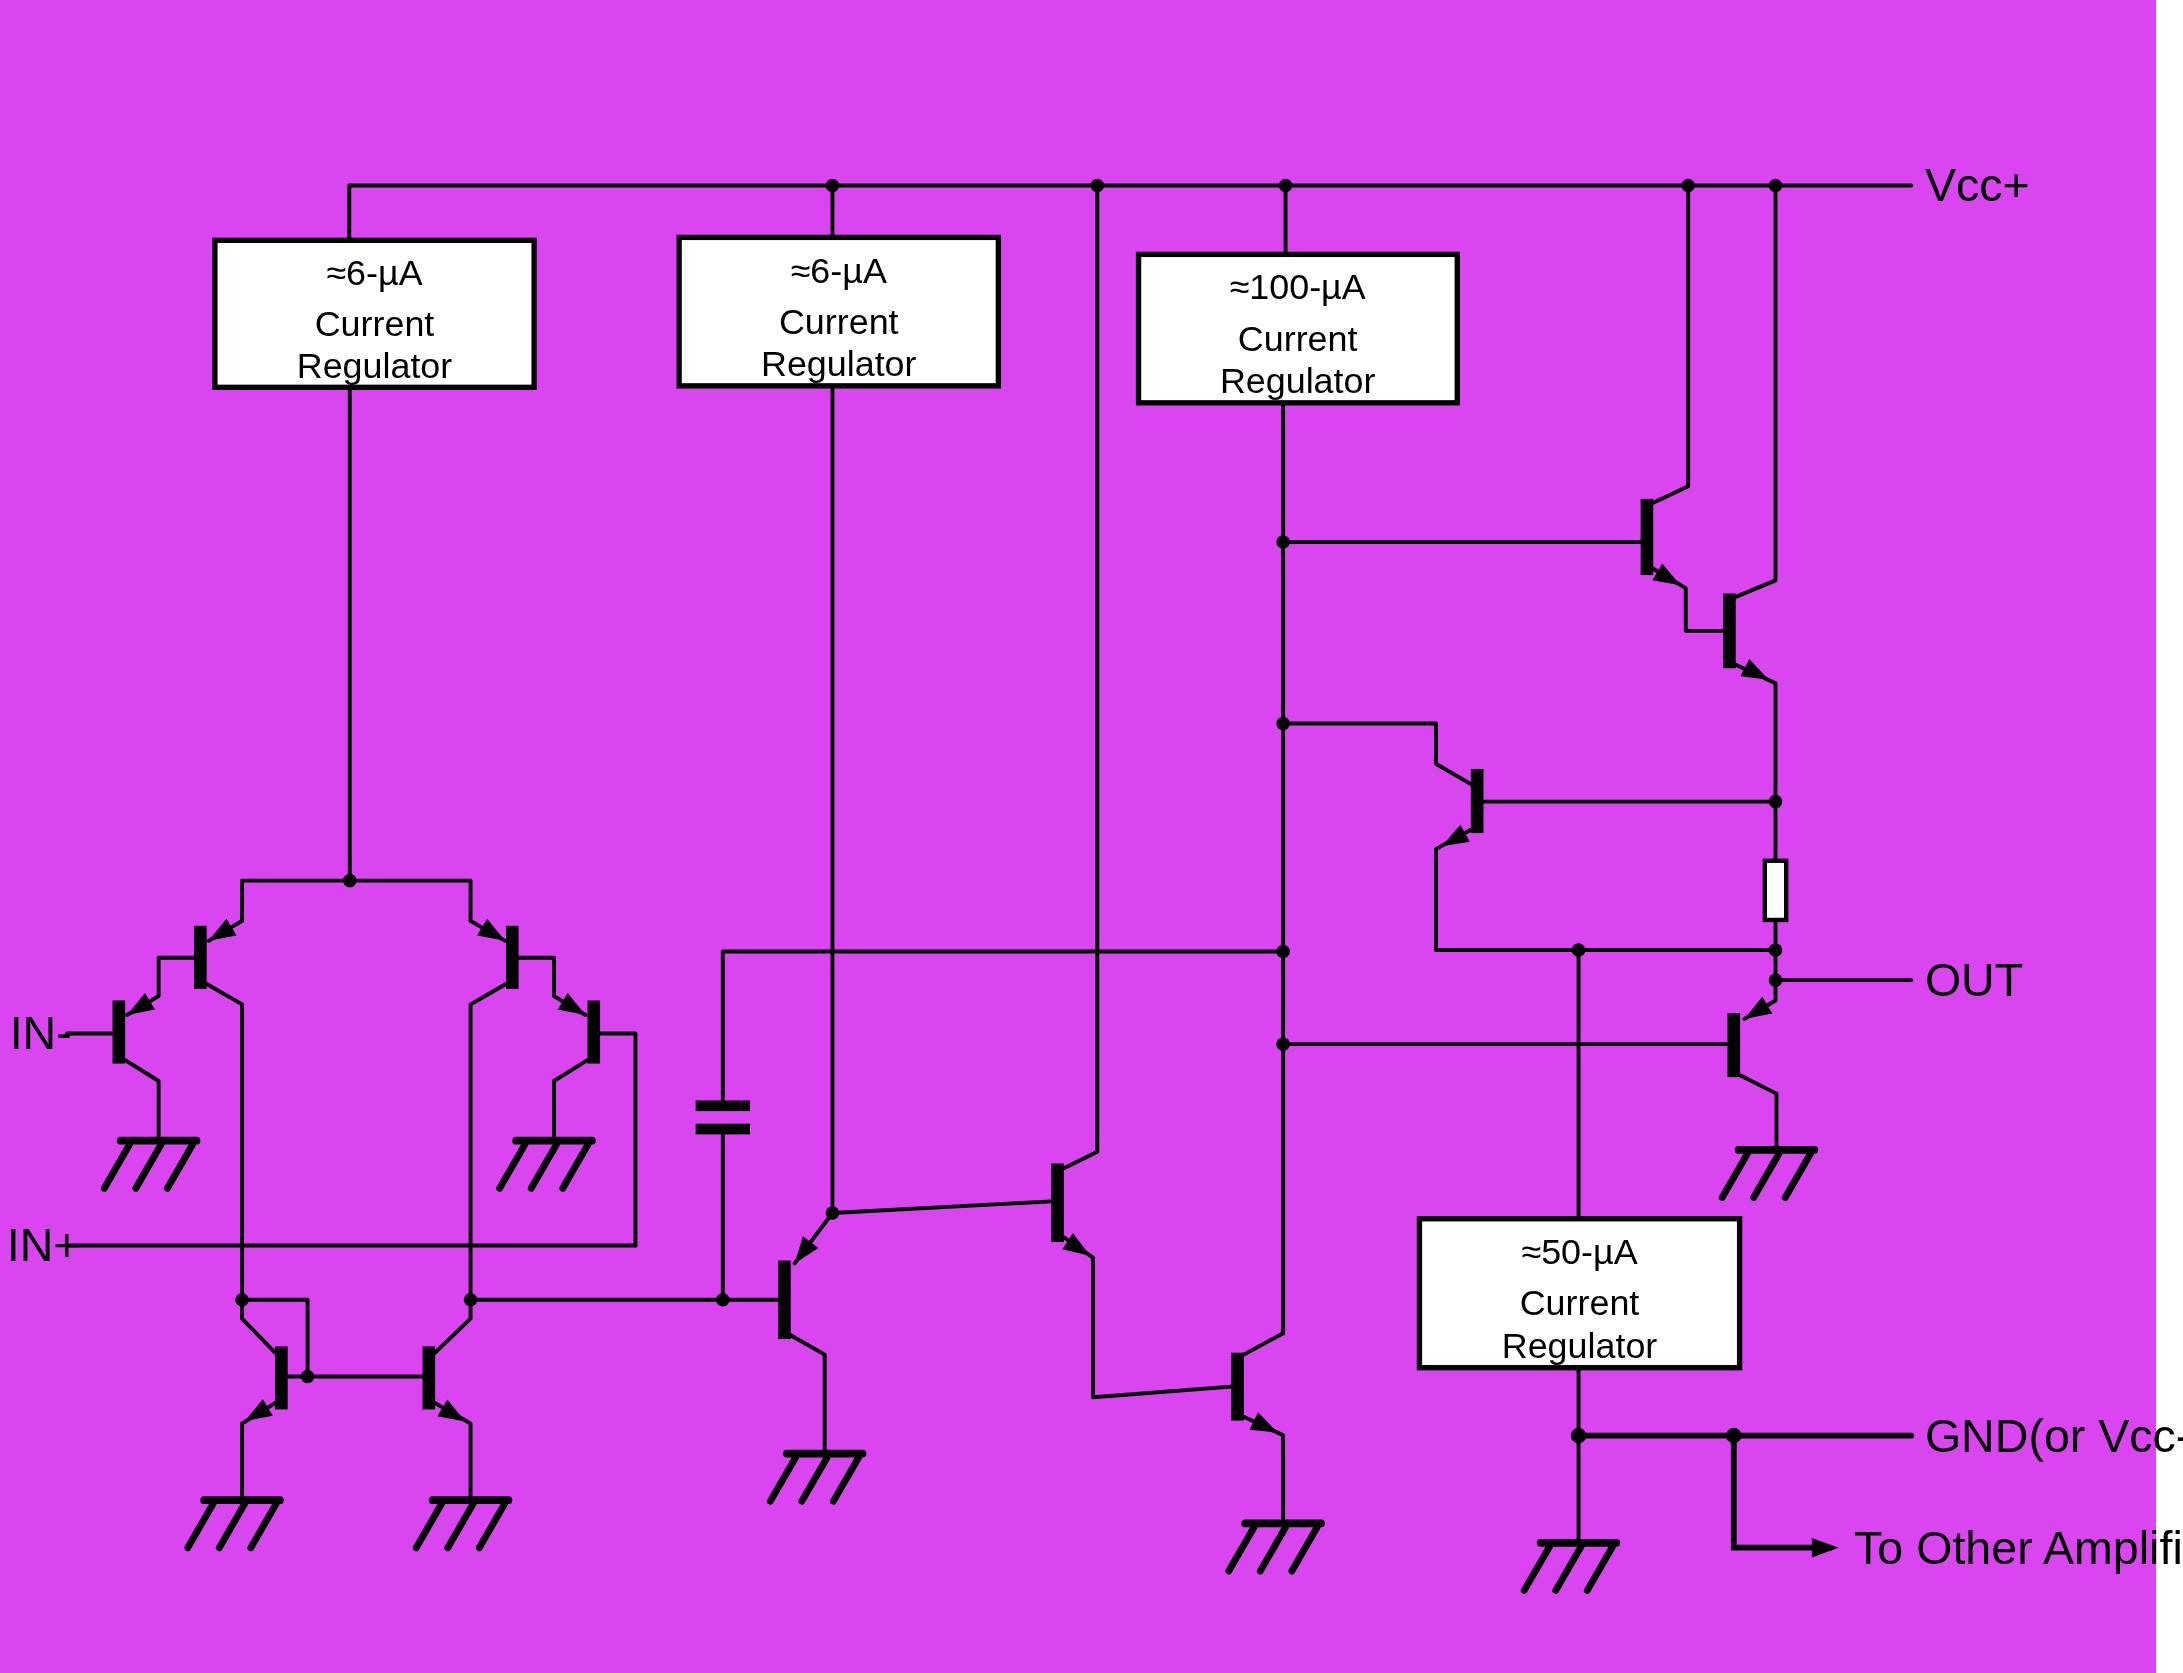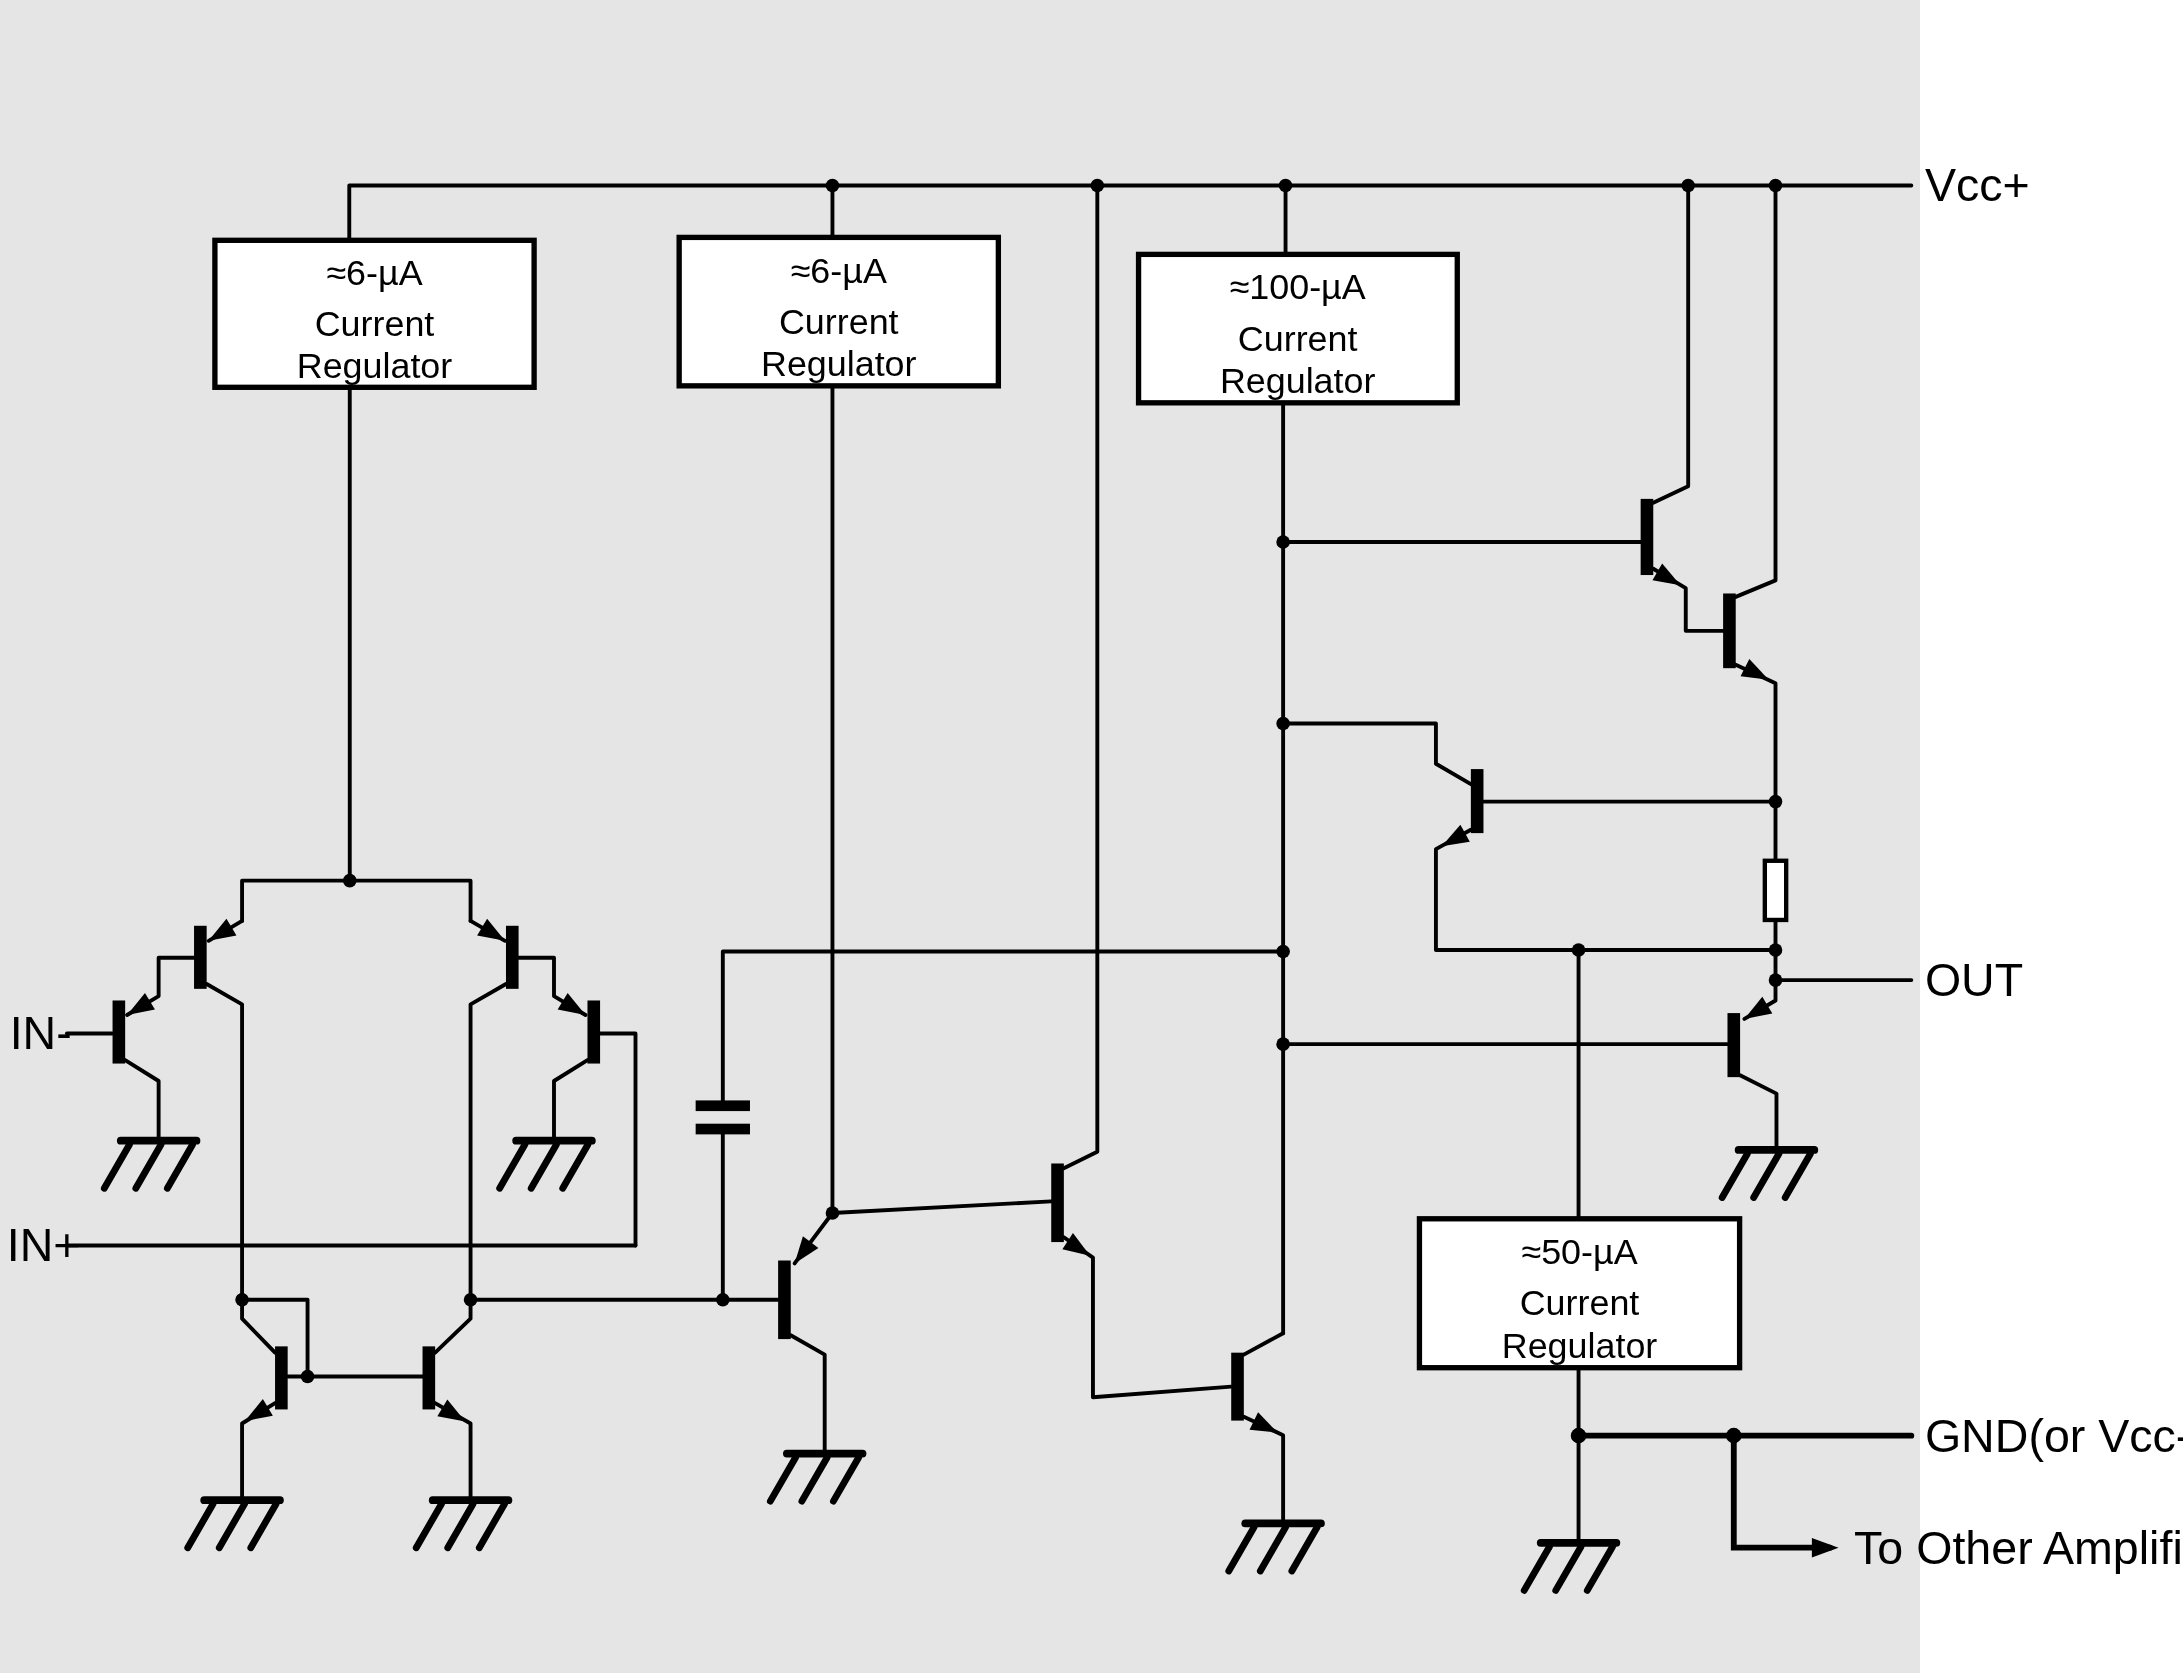--- a/index.html
+++ b/index.html
@@ -1,16 +1,16 @@
 <!DOCTYPE html>
 <html style="font-size:7.8px"><head>
 <meta charset="utf-8">
 <style>
   html,body{margin:0;padding:0;background:#ffffff;}
-  .page{width:1920px;height:1674px;background:#e5e5e5;}
+  .page{width:2156px;height:1674px;background:#d946ef;}
   svg{display:block;}
   .wire{stroke:#000;stroke-width:8;fill:none;stroke-linecap:round;stroke-linejoin:round;}
   .thick{stroke:#000;stroke-width:12;fill:none;stroke-linecap:round;}
   .bar{fill:#000;stroke:none;}
   .dot{fill:#000;stroke:none;}
   .arrow{fill:#000;stroke:none;}
   .box{fill:#fff;stroke:#000;stroke-width:11;}
   .res{fill:#fff;stroke:#000;stroke-width:9;}
   .boxtext{font-family:"Liberation Sans",sans-serif;font-size:74px;fill:#000;text-anchor:middle;}
   .term{font-family:"Liberation Sans",sans-serif;font-size:96px;fill:#000;}

